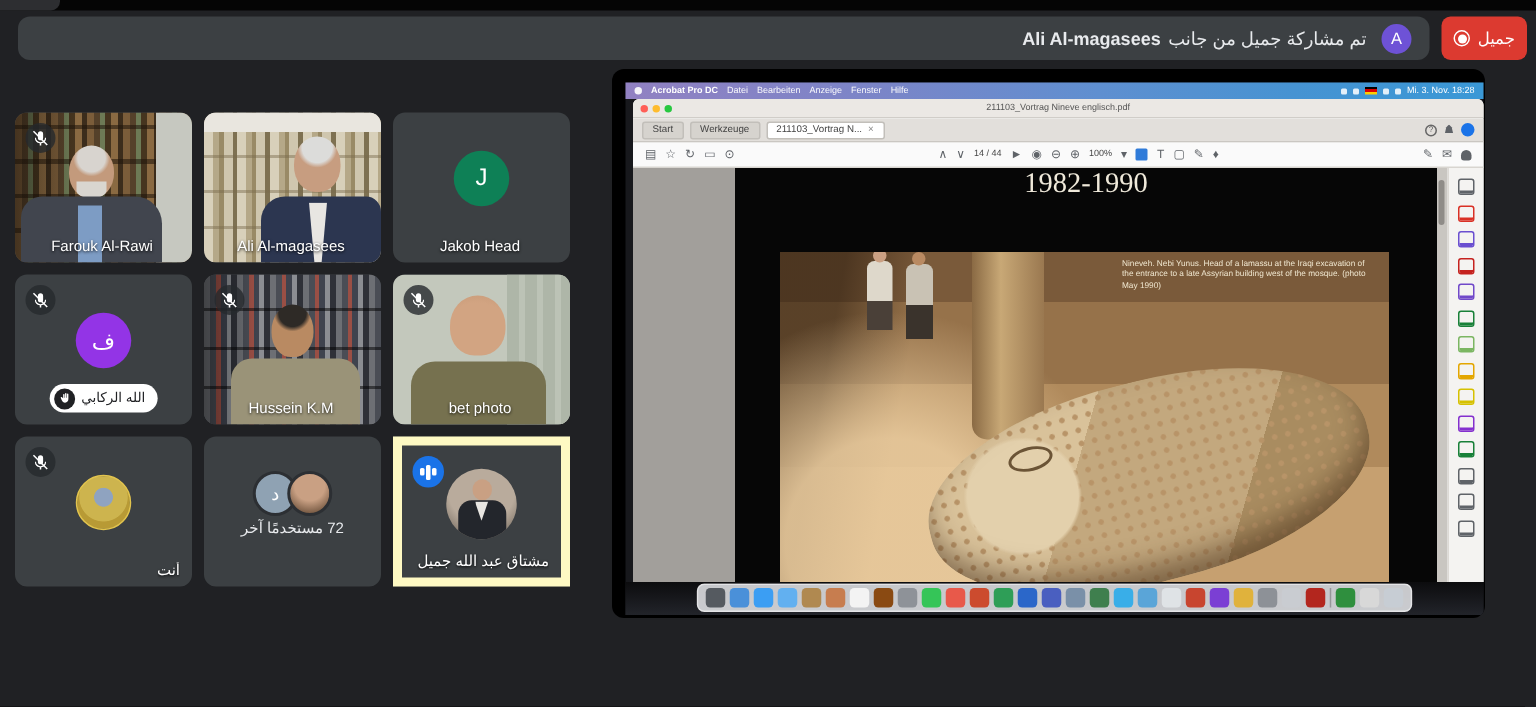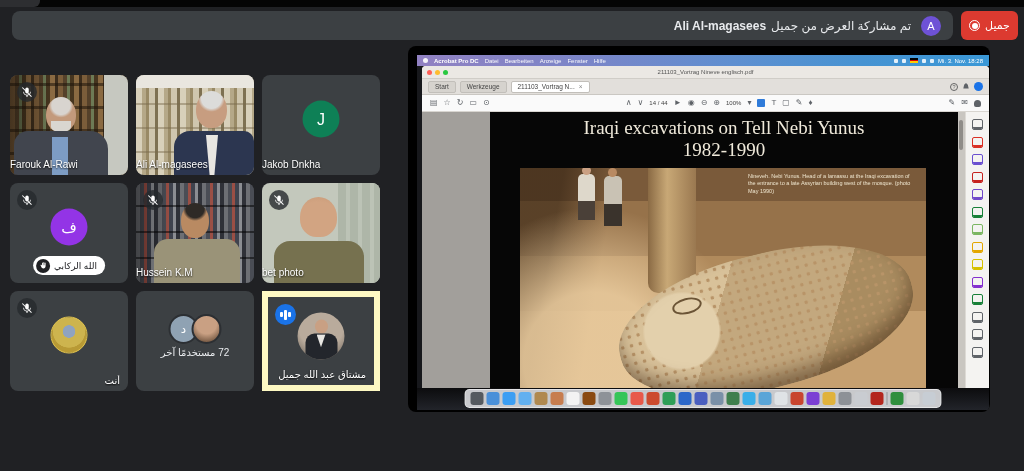--- a/index.html
+++ b/index.html
@@ -22,21 +22,21 @@
               border-radius:6px;color:#fff;font-size:11px;display:flex;align-items:center;justify-content:center;
               gap:5px;font-family:inherit;cursor:pointer;padding:0;}
   .rec-icon{width:11px;height:11px;border:1.5px solid #fff;border-radius:50%;position:relative;box-sizing:border-box;flex:0 0 auto;}
   .rec-icon::after{content:"";position:absolute;inset:1.5px;background:#fff;border-radius:50%;}
 
   
   .tile{position:absolute;width:118px;height:100px;border-radius:8px;background:#3c4043;overflow:hidden;box-sizing:border-box;}
   .tile.speaking{border:6px solid #fef9c3;border-radius:0;}
   .ph{position:absolute;inset:0;}
   .ph div{position:absolute;}
-  .pname{position:absolute;left:0;right:2px;bottom:5px;text-align:left;font-size:10px;color:#fff;
+  .pname{position:absolute;left:0;right:2px;bottom:5px;text-align:center;font-size:10px;color:#fff;
          text-shadow:0 1px 2px rgba(0,0,0,.9);white-space:nowrap;overflow:hidden;}
   .pname.right{left:auto;right:8px;text-align:right;}
   .mic-badge{position:absolute;top:7px;left:7px;width:20px;height:20px;border-radius:50%;background:rgba(38,41,45,.8);
              display:flex;align-items:center;justify-content:center;color:#fff;}
   .mic-badge svg{width:12px;height:12px;}
   .audio-badge{position:absolute;top:7px;left:7px;width:21px;height:21px;border-radius:50%;background:#1a73e8;
                display:flex;align-items:center;justify-content:center;gap:1.5px;}
   .audio-badge i{width:2.5px;background:#fff;border-radius:1px;display:block;}
   .audio-badge i:nth-child(1){height:5px;} .audio-badge i:nth-child(2){height:10px;} .audio-badge i:nth-child(3){height:5px;}
 
@@ -241,21 +241,21 @@
 </svg>
 
 <div class="stage">
 
   <div class="top-strip"></div>
   <div class="top-tab"></div>
 
   <div class="banner" dir="rtl">
     <span class="banner-avatar">A</span>
     <span class="banner-text">
-      <span>تم مشاركة العرض من جميل</span>
+      <span>تم مشاركة جميل من جانب</span>
       <b>Ali Al-magasees</b>
     </span>
   </div>
 
   <button class="record-btn">
     <span class="rec-icon"></span>
     <span>جميل</span>
   </button>
 
   <div class="tile" style="left:10px;top:75px;">
@@ -278,21 +278,21 @@
     <div class="ph ph-ali">
       <div class="head"></div>
         <div class="torso"></div>
         <div class="shirt"></div>
     </div>
     <span class="pname">Ali Al-magasees</span>
   </div>
 
   <div class="tile" style="left:262px;top:75px;">
     <span class="avatar-circle jakob-av">J</span>
-    <span class="pname">Jakob Dnkha</span>
+    <span class="pname">Jakob Head</span>
   </div>
 
   <div class="tile" style="left:10px;top:183px;">
     <span class="avatar-circle firas-av">ف</span>
     <span class="mic-badge">
         <svg>
           <use href="#i-micoff"></use>
         </svg>
       </span>
     <span class="hand-pill">
@@ -431,21 +431,20 @@
           <span class="tg">✎</span>
           <span class="tg">♦</span>
           <span class="flex1"></span>
           <span class="tg">✎</span>
           <span class="tg">✉</span>
           <span class="mini-person"></span>
         </div>
 
         <div class="content">
           <div class="slide">
-            <div class="stitle first">Iraqi excavations on Tell Nebi Yunus</div>
             <div class="stitle">1982-1990</div>
             <div class="sphoto">
               <div class="sp-p1"></div>
               <div class="sp-p2"></div>
               <div class="sp-col"></div>
               <div class="sp-lam"></div>
               <div class="sp-eye"></div>
               <div class="scap">Nineveh. Nebi Yunus. Head of a lamassu at the Iraqi excavation of the entrance to a late Assyrian building west of the mosque. (photo May 1990)</div>
             </div>
           </div>

